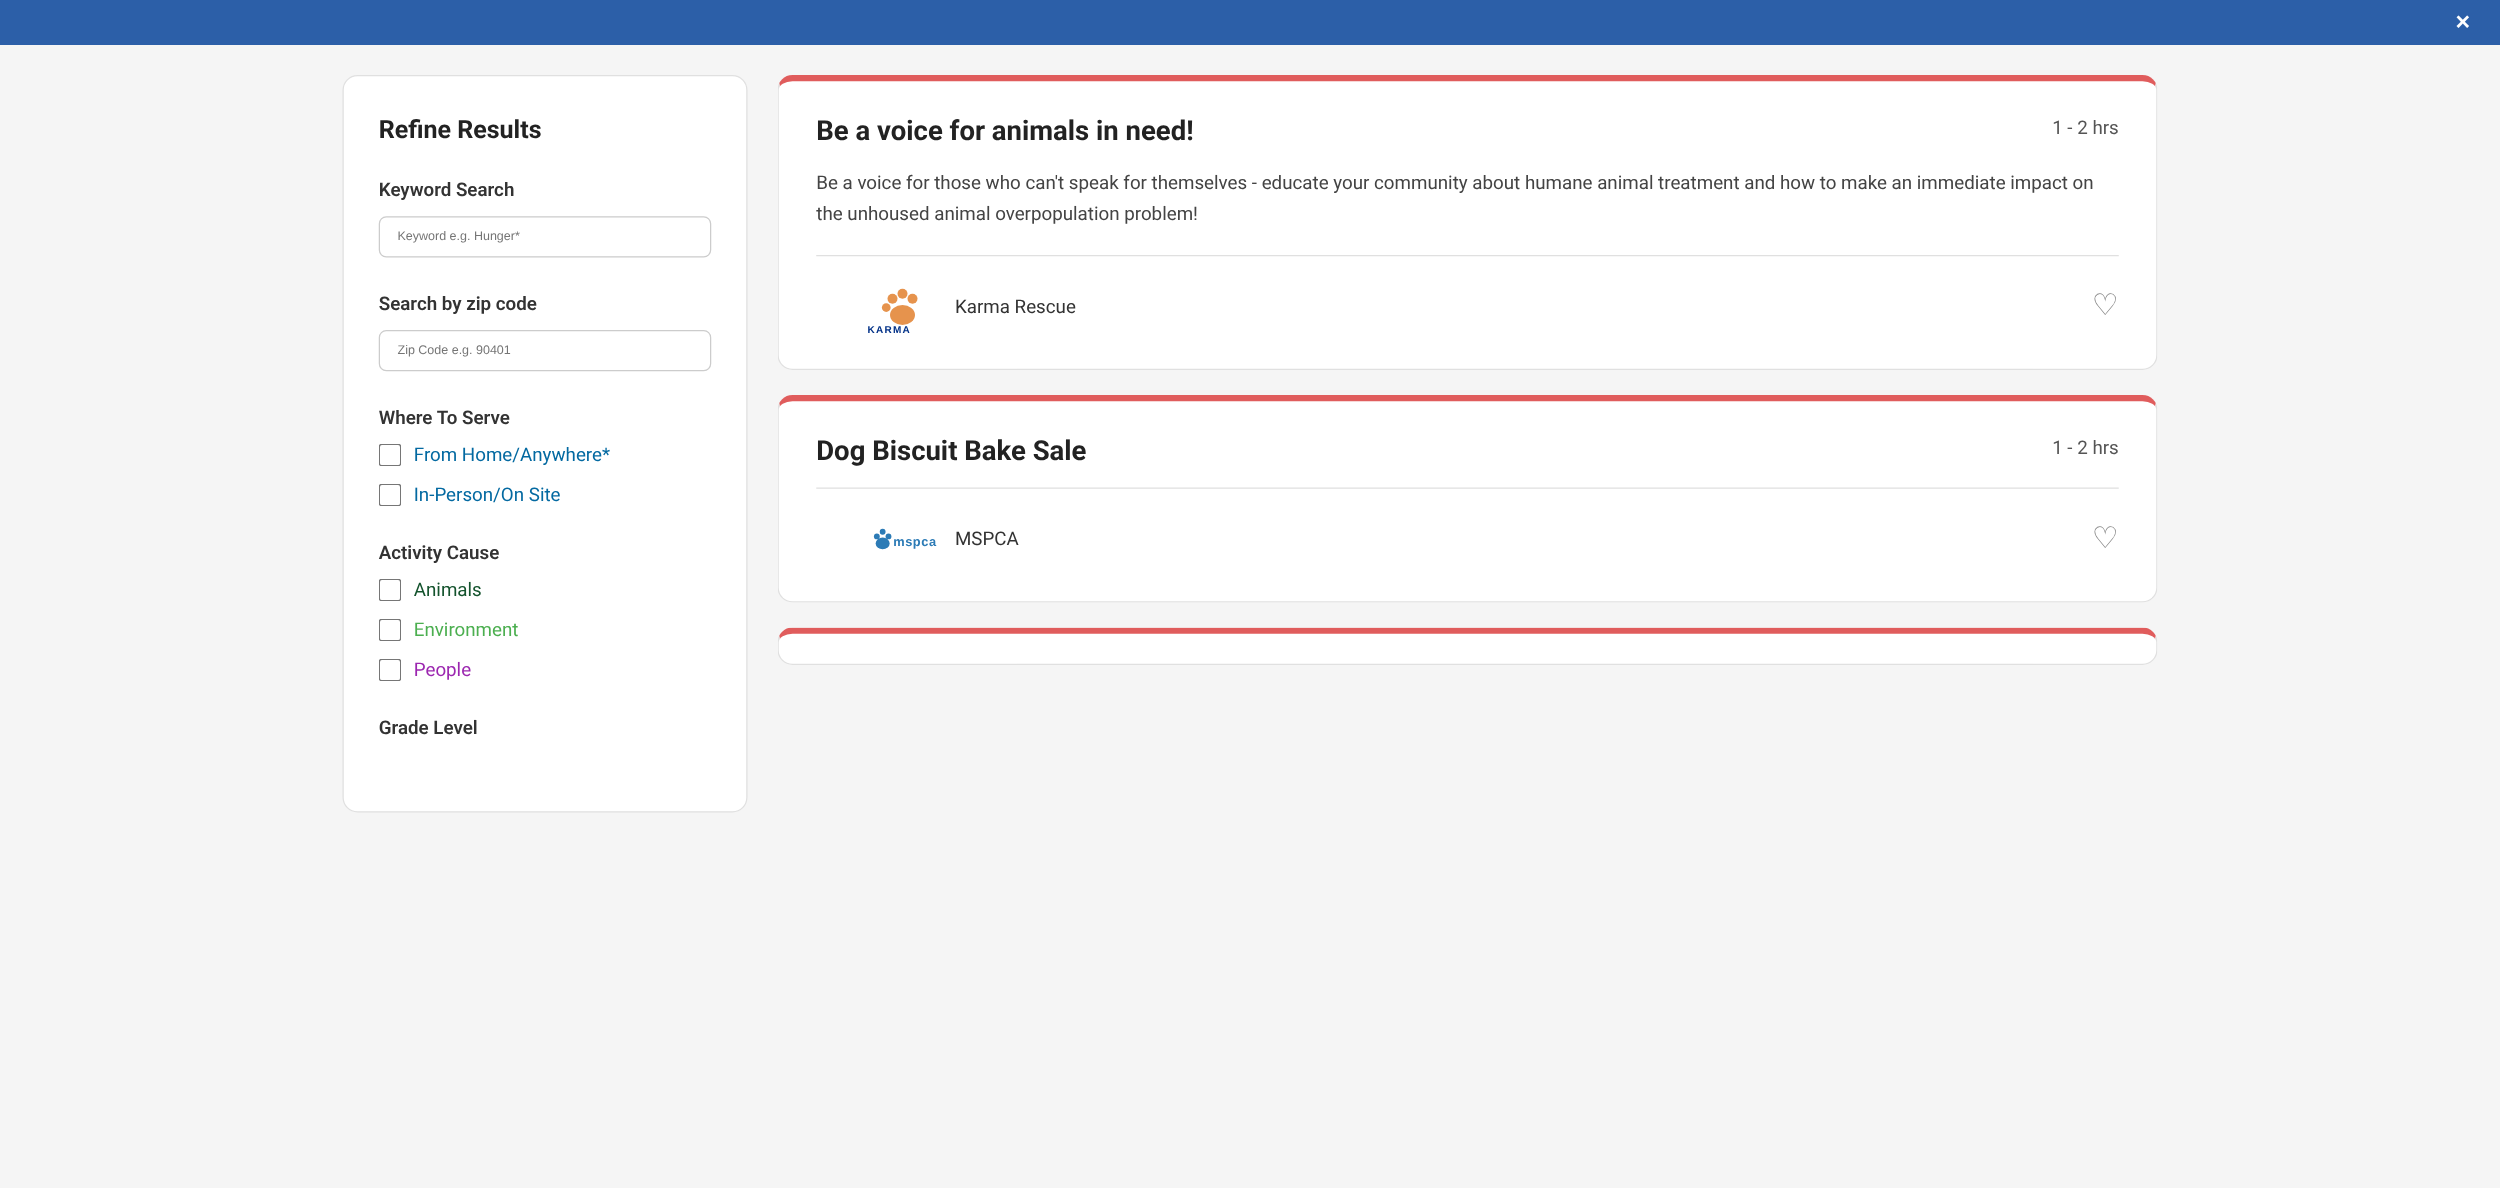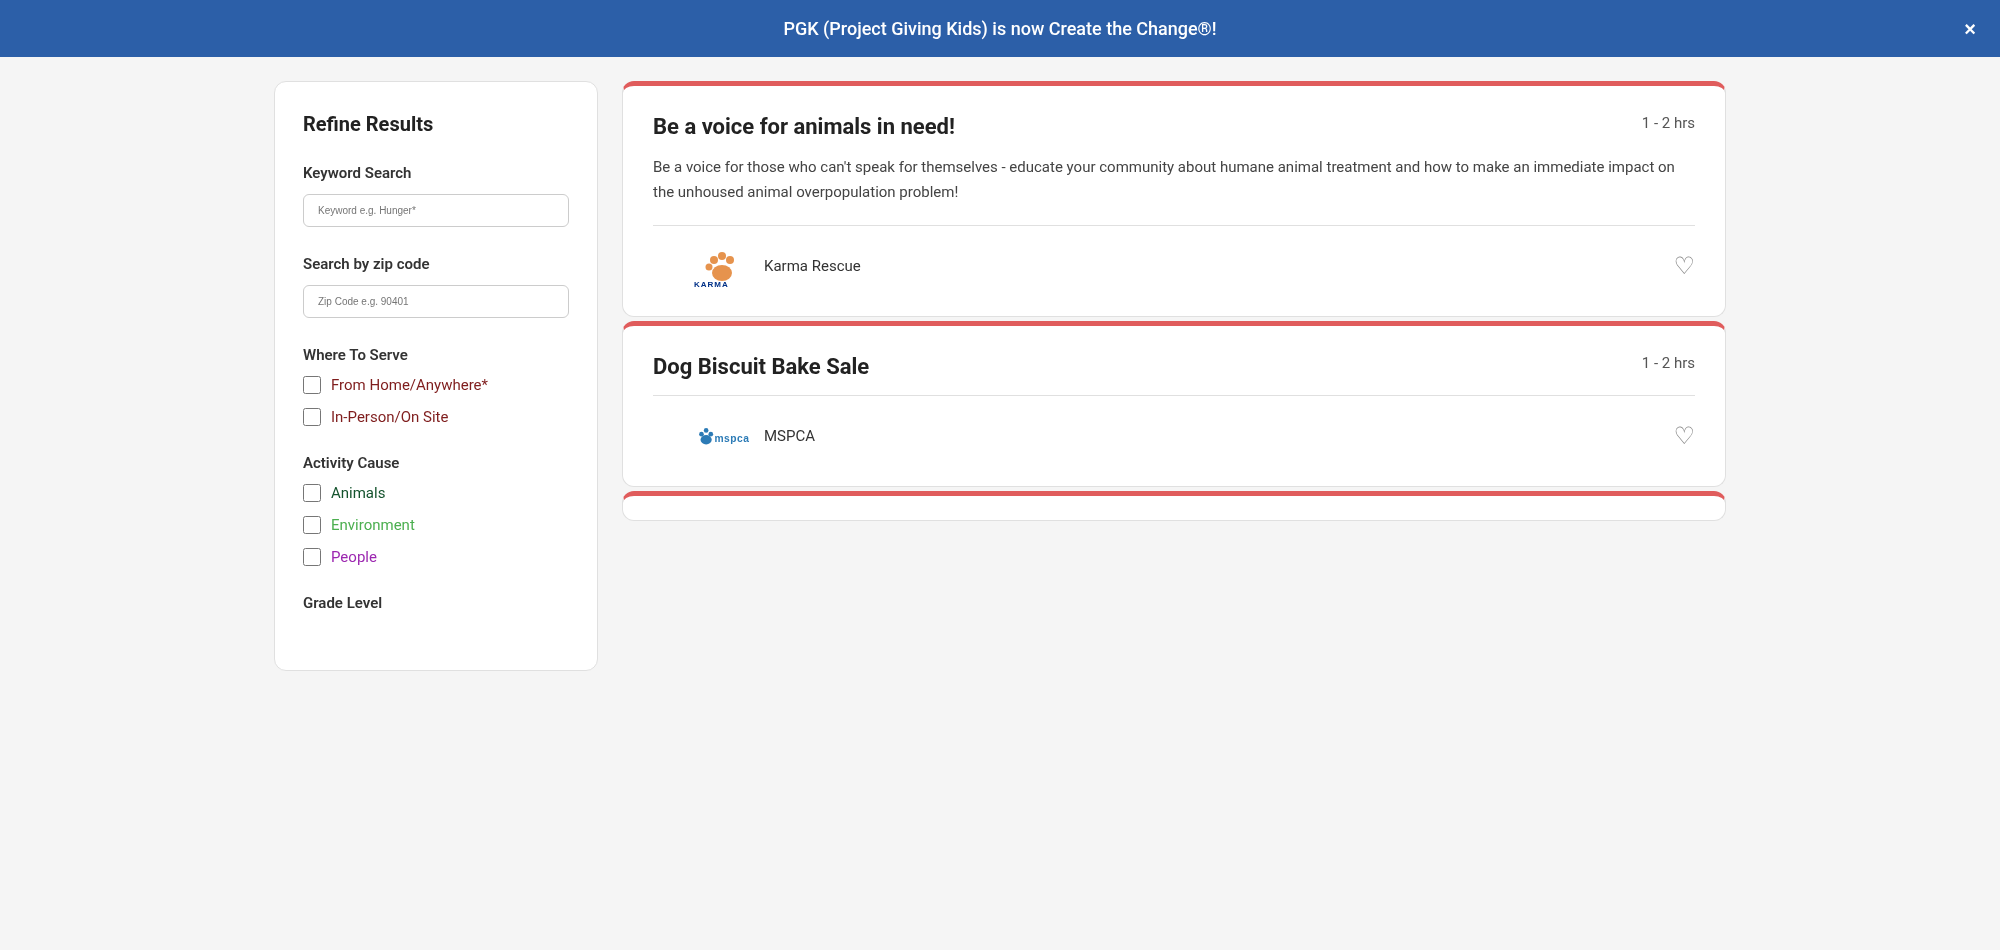--- a/index.html
+++ b/index.html
@@ -92,32 +92,32 @@
       width: 18px;
       height: 18px;
       border: 1.5px solid #bbb;
       border-radius: 3px;
       cursor: pointer;
       accent-color: #2c5fa8;
       flex-shrink: 0;
     }
     .checkbox-label {
       font-size: 15px;
-      color: #7f1d1d;
+      color: #0369a1;
     }
     .checkbox-label.animals { color: #14532d; }
     .checkbox-label.environment { color: #4caf50; }
     .checkbox-label.people { color: #9c27b0; }
 
     
     .main-content {
       flex: 1;
       display: flex;
       flex-direction: column;
-      gap: 4px;
+      gap: 20px;
     }
 
     
     .activity-card {
       background: white;
       border-radius: 12px;
       border: 1px solid #e0e0e0;
       border-top: 5px solid #e05c5c;
       padding: 28px 30px;
       position: relative;
@@ -196,21 +196,20 @@
 
     
     .activity-card.partial {
       overflow: hidden;
     }
   </style>
 </head>
 <body>
 
 <div class="top-banner">
-  <span>PGK (Project Giving Kids) is now Create the Change®!</span>
   <button class="banner-close">×</button>
 </div>
 
 <div class="page-body">
 
   <aside class="sidebar">
     <h2 class="sidebar-title">Refine Results</h2>
 
     <div class="filter-section">
       <div class="filter-label">Keyword Search</div>

